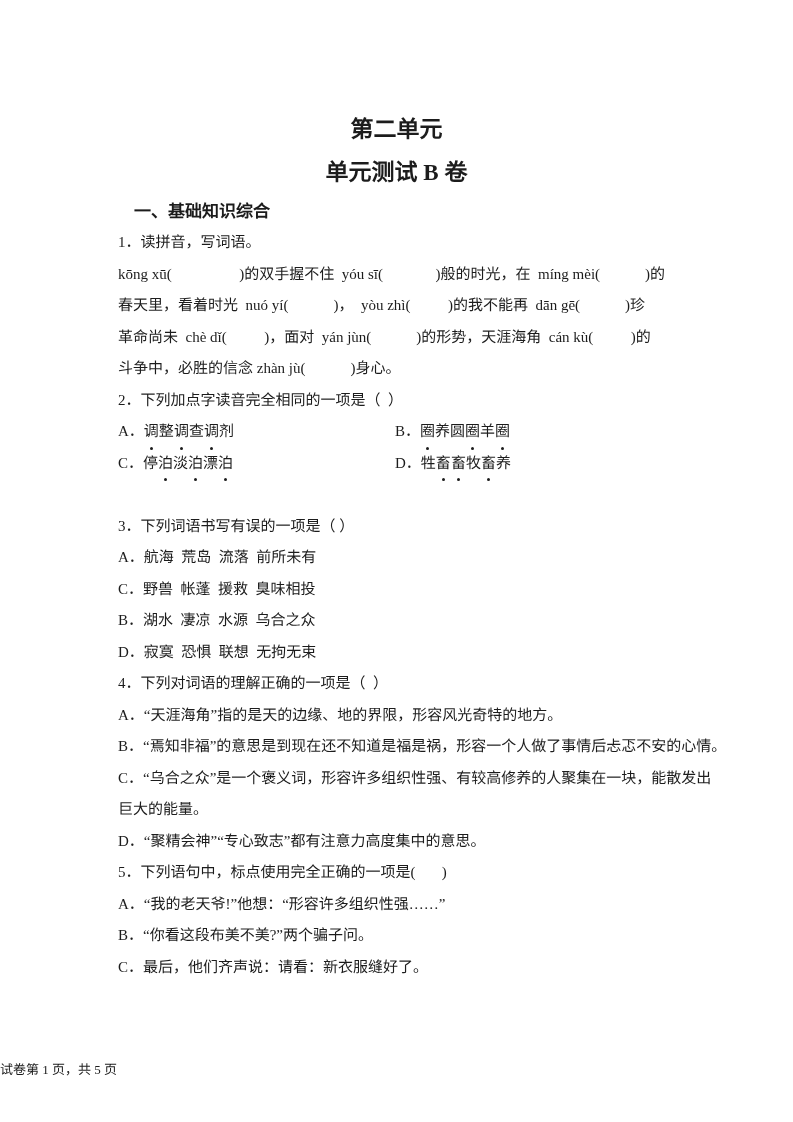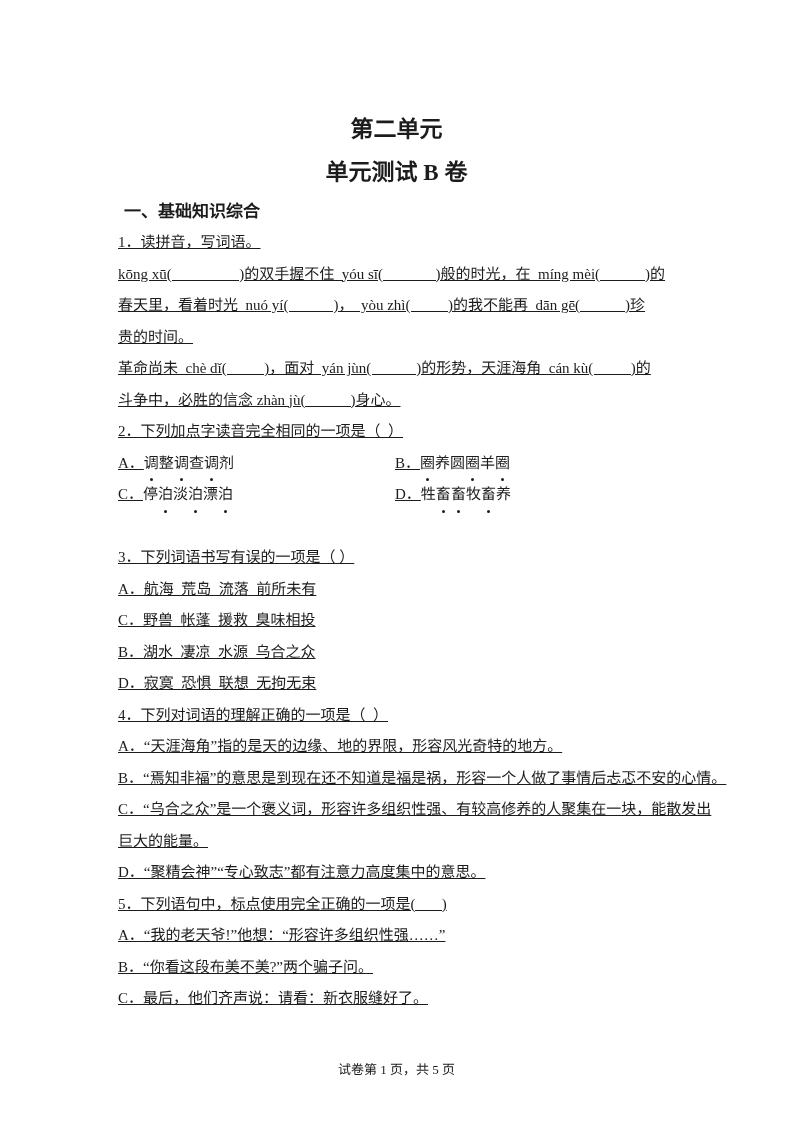--- a/index.html
+++ b/index.html
@@ -24,28 +24,27 @@
     font-weight: bold;
     text-align: center;
     line-height: 28px;
     margin: 0;
   }
   .doc-subtitle { margin-top: 15px; }
   .section-heading {
     font-size: 17px;
     font-weight: bold;
     line-height: 26px;
-    margin: 12px 0 0 6px;
+    margin: 12px 0 0 16px;
   }
   .line {
     font-size: 15px;
     line-height: 31.5px;
     margin: 0;
     white-space: pre;
-    text-decoration: underline;
   }
   .stem-q1 { margin-top: 2px; }
   .opt-grid {
     display: grid;
     grid-template-columns: 277px auto;
   }
   .opt-cell { white-space: normal; }
   .opt-label { display: inline; }
   .emph-word { display: inline-block; }
   .emph-word + .emph-word { }
@@ -60,41 +59,39 @@
     height: 3px;
     border-radius: 50%;
     background: #1c1c1c;
   }
   .spacer-line { height: 31.5px; }
   .footer {
     position: absolute;
     left: 0;
     top: 1060px;
     width: 793px;
-    text-align: center;
     font-size: 13px;
     line-height: 20px;
     color: #1c1c1c;
   }
 </style>
 </head>
 <body>
 
 <div class="page">
   <div class="content">
 
     <div class="doc-title">第二单元</div>
     <div class="doc-title doc-subtitle">单元测试 B 卷</div>
 
     <div class="section-heading">一、基础知识综合</div>
 
     <p class="line stem-q1">1．读拼音，写词语。</p>
     <p class="line">kōng xū(                  )的双手握不住  yóu sī(              )般的时光，在  míng mèi(            )的</p>
     <p class="line">春天里，看着时光  nuó yí(            )，  yòu zhì(          )的我不能再  dān gē(            )珍</p>
-    <p class="line">贵的时间。</p>
     <p class="line">革命尚未  chè dǐ(          )，面对  yán jùn(            )的形势，天涯海角  cán kù(          )的</p>
     <p class="line">斗争中，必胜的信念 zhàn jù(            )身心。</p>
 
     <p class="line">2．下列加点字读音完全相同的一项是（  ）</p>
     <div class="opt-grid">
       <p class="line opt-cell"><span class="opt-label">A．</span><span class="emph-word"><span class="char dotted">调</span><span class="char">整</span></span><span class="emph-word"><span class="char dotted">调</span><span class="char">查</span></span><span class="emph-word"><span class="char dotted">调</span><span class="char">剂</span></span></p>
       <p class="line opt-cell"><span class="opt-label">B．</span><span class="emph-word"><span class="char dotted">圈</span><span class="char">养</span></span><span class="emph-word"><span class="char">圆</span><span class="char dotted">圈</span></span><span class="emph-word"><span class="char">羊</span><span class="char dotted">圈</span></span></p>
       <p class="line opt-cell"><span class="opt-label">C．</span><span class="emph-word"><span class="char">停</span><span class="char dotted">泊</span></span><span class="emph-word"><span class="char">淡</span><span class="char dotted">泊</span></span><span class="emph-word"><span class="char">漂</span><span class="char dotted">泊</span></span></p>
       <p class="line opt-cell"><span class="opt-label">D．</span><span class="emph-word"><span class="char">牲</span><span class="char dotted">畜</span></span><span class="emph-word"><span class="char dotted">畜</span><span class="char">牧</span></span><span class="emph-word"><span class="char dotted">畜</span><span class="char">养</span></span></p>
     </div>

